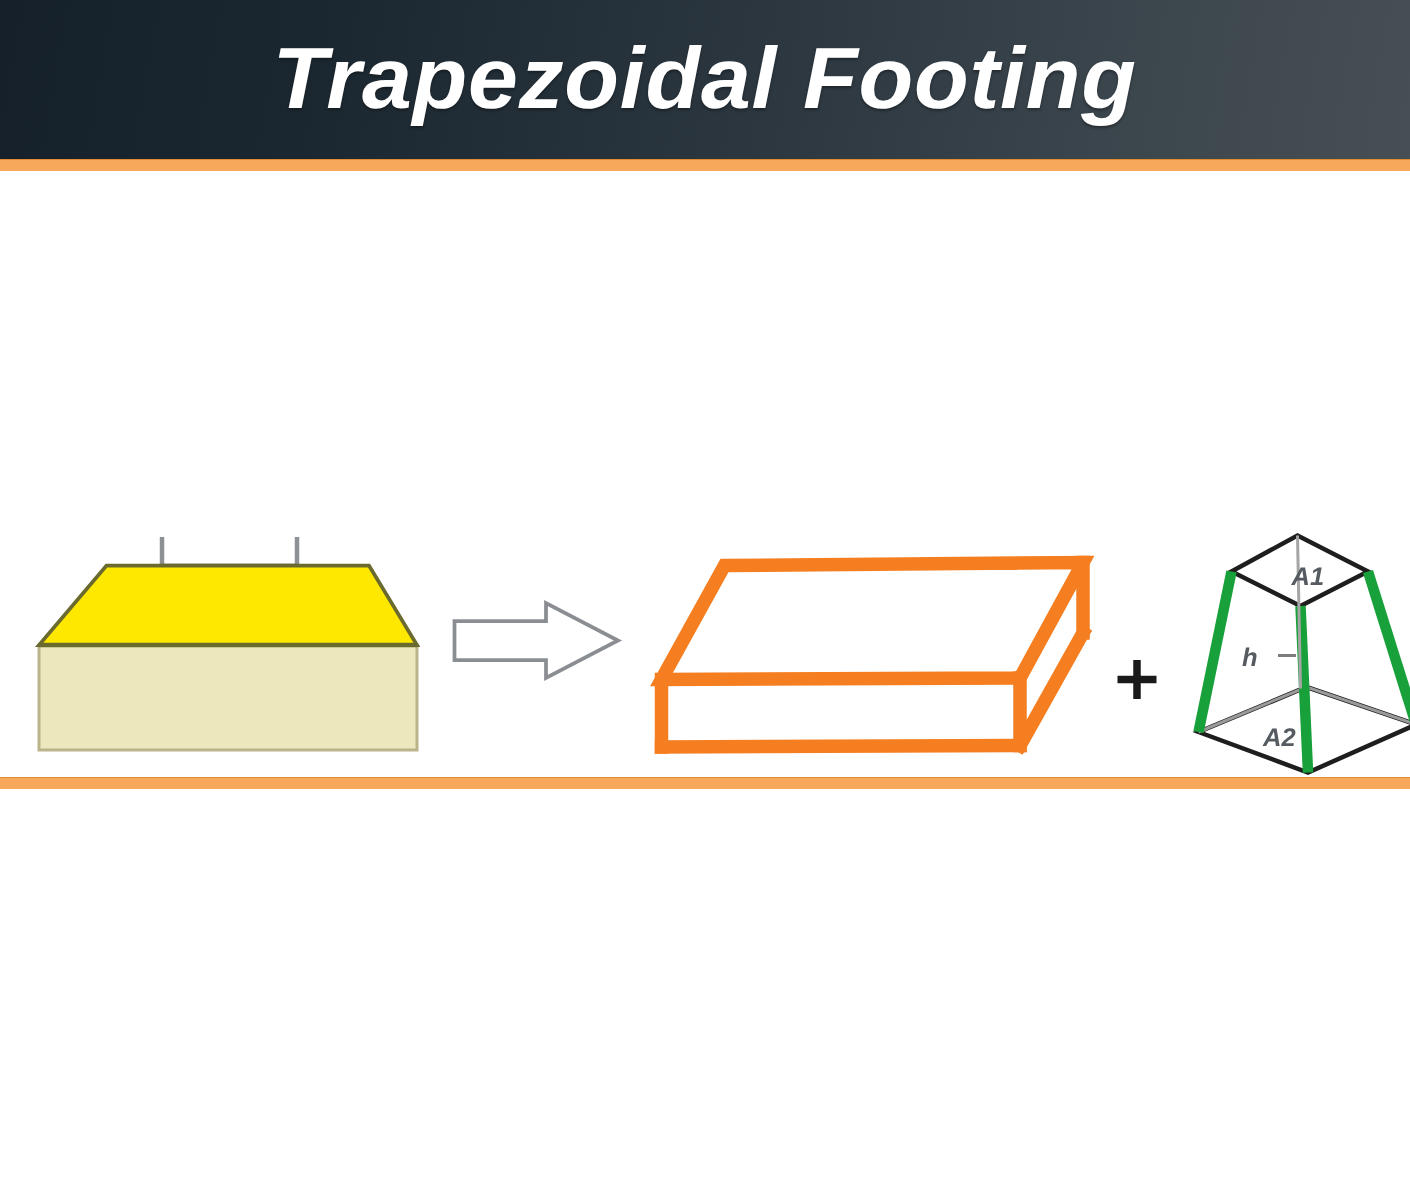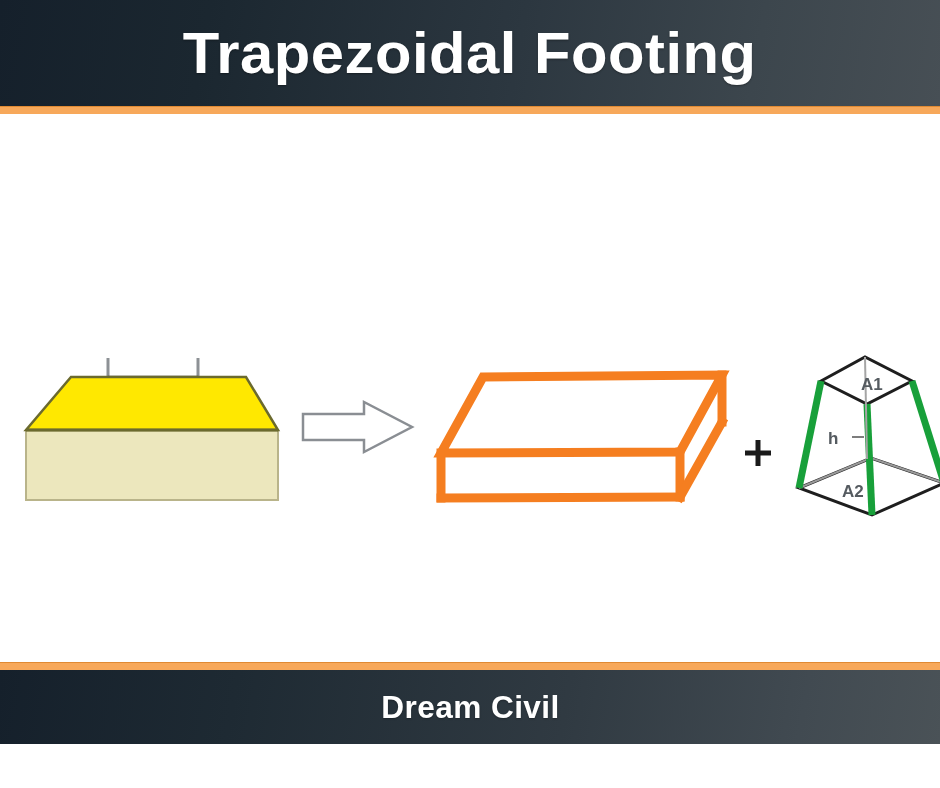--- a/index.html
+++ b/index.html
@@ -9,22 +9,23 @@
   }
   body {
     width: 940px;
     height: 788px;
     overflow: hidden;
     font-family: "Liberation Sans", sans-serif;
   }
   .page {
     position: relative;
     width: 940px;
-    height: 744px;
+    height: 600px;
     background: #ffffff;
+    font-style: italic;
   }
 
   
   .header-bar {
     position: absolute;
     left: 0; top: 0;
     width: 940px;
     height: 106px;
     background: linear-gradient(100deg, #15202b 0%, #1b2730 22%, #2c3740 55%, #3c464d 80%, #474f55 100%);
     display: flex;
@@ -176,17 +177,14 @@
 
         <text class="lbl" x="845" y="276" font-size="17">A1</text>
         <text class="lbl" x="812" y="330" font-size="17">h</text>
         <text class="lbl" x="826" y="383" font-size="17">A2</text>
       </g>
 
     </svg>
   </div>
 
   <div class="footer-rule"></div>
-  <div class="footer-bar">
-    <div class="footer-title">Dream Civil</div>
-  </div>
 
 </div>
 
 </body></html>

